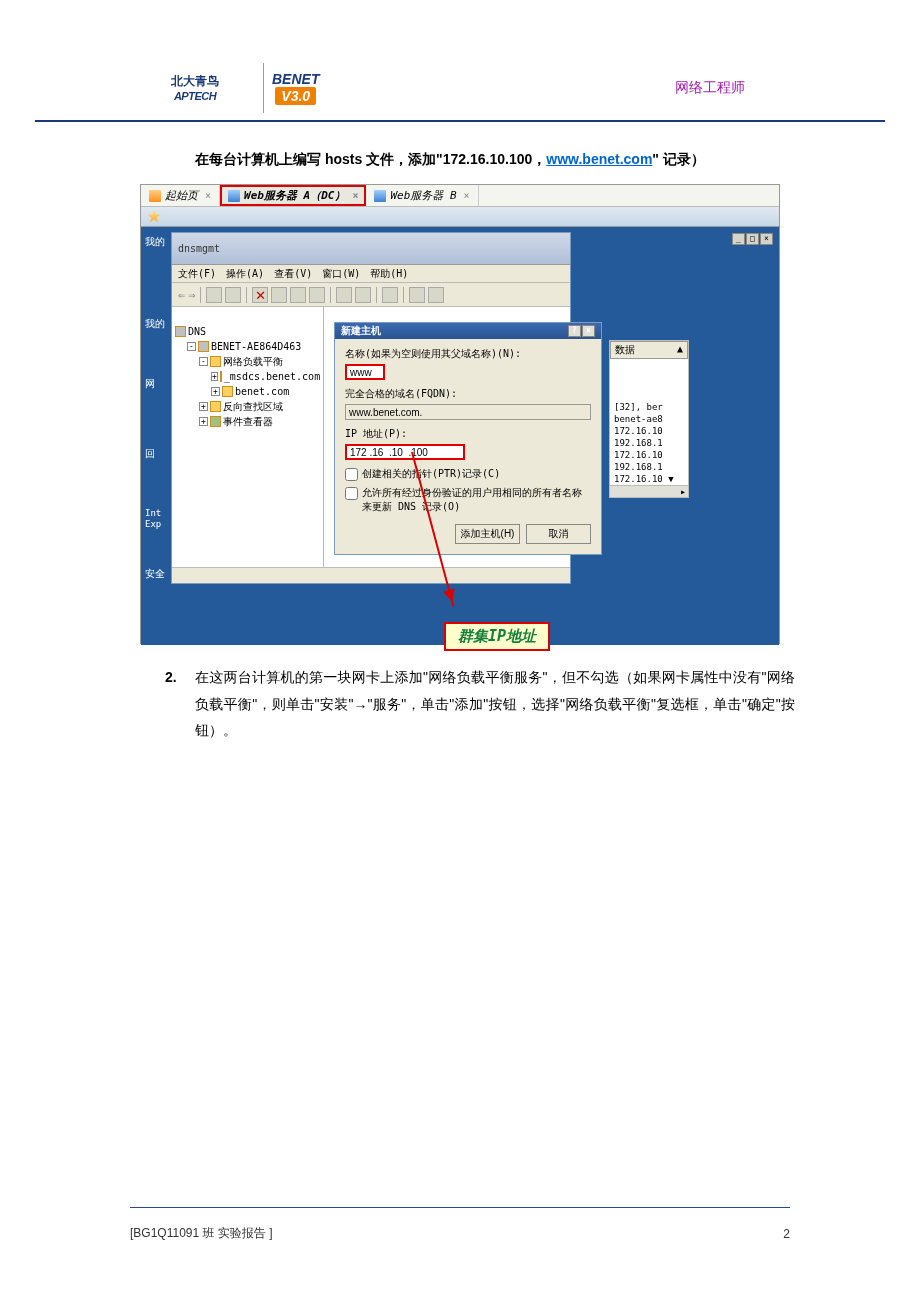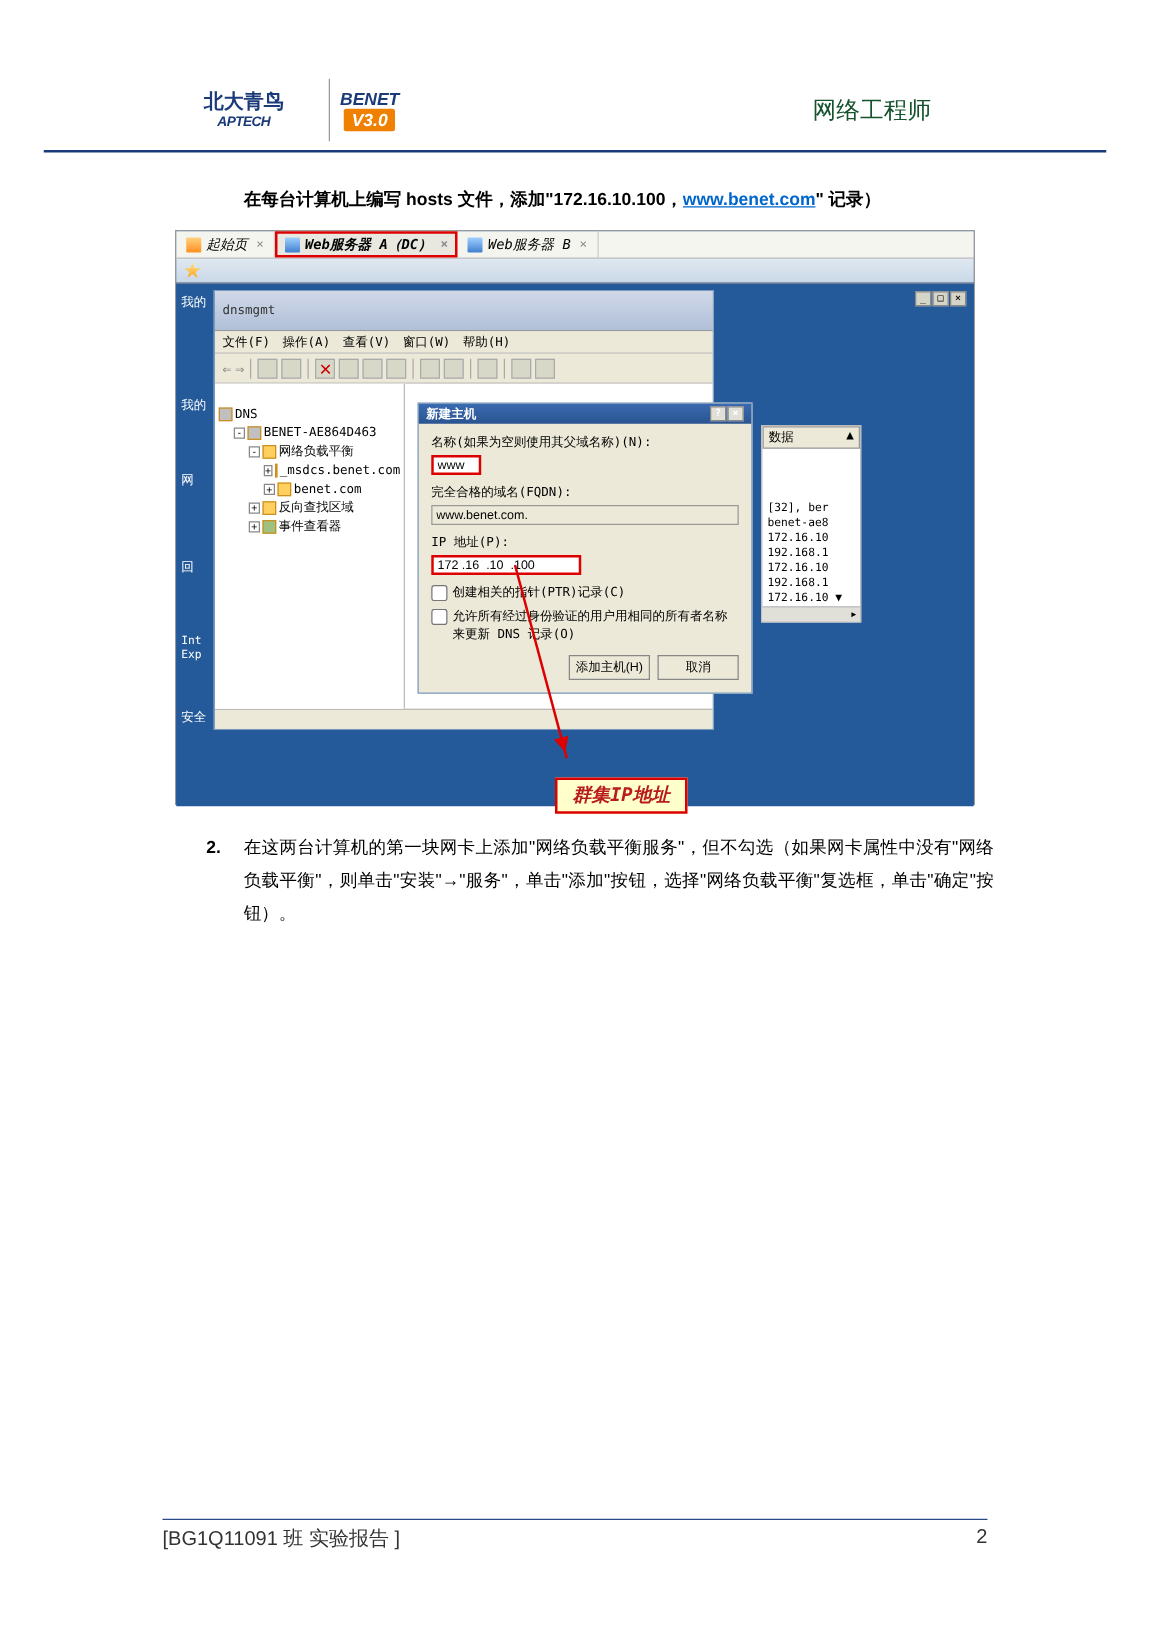--- a/index.html
+++ b/index.html
@@ -1,27 +1,27 @@
 <!DOCTYPE html>
 <html><head>
   <meta charset="utf-8">
   <style>
     * { margin: 0; padding: 0; box-sizing: border-box; }
     body { width: 920px; min-height: 1302px; background: #fff; font-family: "Microsoft YaHei", "SimSun", sans-serif; position: relative; }
     .page { padding: 60px 35px 40px 35px; }
     .header-bar { display: flex; align-items: center; justify-content: space-between; border-bottom: 2px solid #1a3a7a; padding-bottom: 5px; margin-bottom: 25px; }
     .logo-group { display: flex; align-items: center; gap: 8px; padding-left: 100px; }
     .logo-aptech { width: 120px; height: 55px; display: flex; flex-direction: column; align-items: center; justify-content: center; }
-    .logo-aptech-top { font-size: 16px; font-weight: bold; color: #1a3a7a; }
+    .logo-aptech-top { font-size: 12px; font-weight: bold; color: #1a3a7a; }
     .logo-aptech-bottom { font-size: 11px; font-weight: bold; font-style: italic; color: #1a3a7a; letter-spacing: -0.5px; }
     .divider-v { width: 1px; height: 50px; background: #999; }
     .logo-benet { display: flex; flex-direction: column; align-items: center; }
     .logo-benet-text { font-size: 14px; font-weight: bold; color: #1a3a7a; font-style: italic; }
     .logo-benet-v { font-size: 14px; font-weight: bold; color: #fff; background: #f08000; padding: 1px 6px; border-radius: 2px; font-style: italic; }
-    .header-title { font-size: 19px; color: #14532d; padding-right: 140px; }
+    .header-title { font-size: 14px; color: #a21caf; padding-right: 140px; }
     .instruction-text { font-size: 14px; line-height: 1.8; padding-left: 160px; padding-right: 50px; margin-bottom: 12px; font-weight: bold; }
     .instruction-text a { color: #0066cc; text-decoration: underline; }
     .screenshot { margin: 0 105px 20px 105px; border: 1px solid #999; background: #255a9a; position: relative; height: 460px; font-family: "SimSun", "MS Gothic", monospace; }
     .tab-bar { background: #f5f5f0; height: 22px; display: flex; align-items: center; font-size: 11px; border-bottom: 1px solid #bbb; }
     .tab { display: flex; align-items: center; gap: 4px; padding: 2px 8px; border-right: 1px solid #ccc; height: 100%; font-style: italic; }
     .tab.active { background: #e8e8e0; border: 2px solid #d00; padding: 0 6px; font-weight: bold; }
     .tab .close-x { color: #888; font-size: 10px; margin-left: 3px; }
     .tab-ico { width: 12px; height: 12px; display: inline-block; }
     .ico-home { background: linear-gradient(#ffd080, #ff9020); border-radius: 1px; }
     .ico-ws { background: linear-gradient(#a0d0ff, #4080d0); border-radius: 1px; }
@@ -62,26 +62,26 @@
     .dlg-check input { margin-top: 1px; }
     .dlg-buttons { display: flex; justify-content: flex-end; gap: 6px; margin-top: 10px; }
     .dlg-btn { width: 65px; height: 20px; background: #ece9d8; border: 1px solid #888; font-size: 10px; }
     .rightpane { position: absolute; left: 468px; top: 113px; width: 80px; background: #fff; border: 1px solid #bbb; font-size: 10px; }
     .rp-header { background: #ece9d8; border: 1px solid #999; padding: 1px 4px; display: flex; justify-content: space-between; }
     .rp-row { padding: 1px 4px; font-size: 9px; }
     .rp-scroll { height: 12px; background: #e0e0d8; border-top: 1px solid #bbb; text-align: right; padding-right: 2px; }
     .win1-status { height: 16px; background: #ece9d8; border-top: 1px solid #bbb; }
     .callout-arrow { position: absolute; left: 270px; top: 225px; width: 2px; height: 160px; background: #d00; transform: rotate(-15deg); transform-origin: top center; }
     .callout-arrow::after { content: ''; position: absolute; bottom: -1px; left: -5px; border: 6px solid transparent; border-top: 12px solid #d00; }
-    .callout-box { position: absolute; left: 303px; top: 395px; background: #ffffcc; border: 2px solid #d00; padding: 3px 12px; font-size: 15px; font-weight: bold; font-style: italic; color: #b91c1c; }
+    .callout-box { position: absolute; left: 303px; top: 395px; background: #ffffcc; border: 2px solid #d00; padding: 3px 12px; font-size: 15px; font-weight: bold; font-style: italic; color: #15803d; }
     .win-outer-btns { position: absolute; right: 6px; top: 6px; display: flex; gap: 1px; }
     .numbered-para { display: flex; gap: 10px; padding-left: 130px; padding-right: 90px; margin-top: 18px; font-size: 14px; line-height: 1.9; }
     .numbered-para .num { font-weight: bold; min-width: 20px; }
     .numbered-para .content { text-align: justify; }
-    .footer { position: absolute; bottom: 60px; left: 130px; right: 130px; border-top: 1px solid #2a4a8a; padding-top: 5px; display: flex; justify-content: space-between; font-size: 16px; color: #333; }
+    .footer { position: absolute; bottom: 60px; left: 130px; right: 130px; border-top: 1px solid #2a4a8a; padding-top: 17px; display: flex; justify-content: space-between; font-size: 12px; color: #333; align-items: center; }
   </style>
 </head>
 <body>
 
 <div class="page">
   <div class="header-bar">
     <div class="logo-group">
       <div class="logo-aptech">
         <div class="logo-aptech-top">北大青鸟</div>
         <div class="logo-aptech-bottom">APTECH</div>

